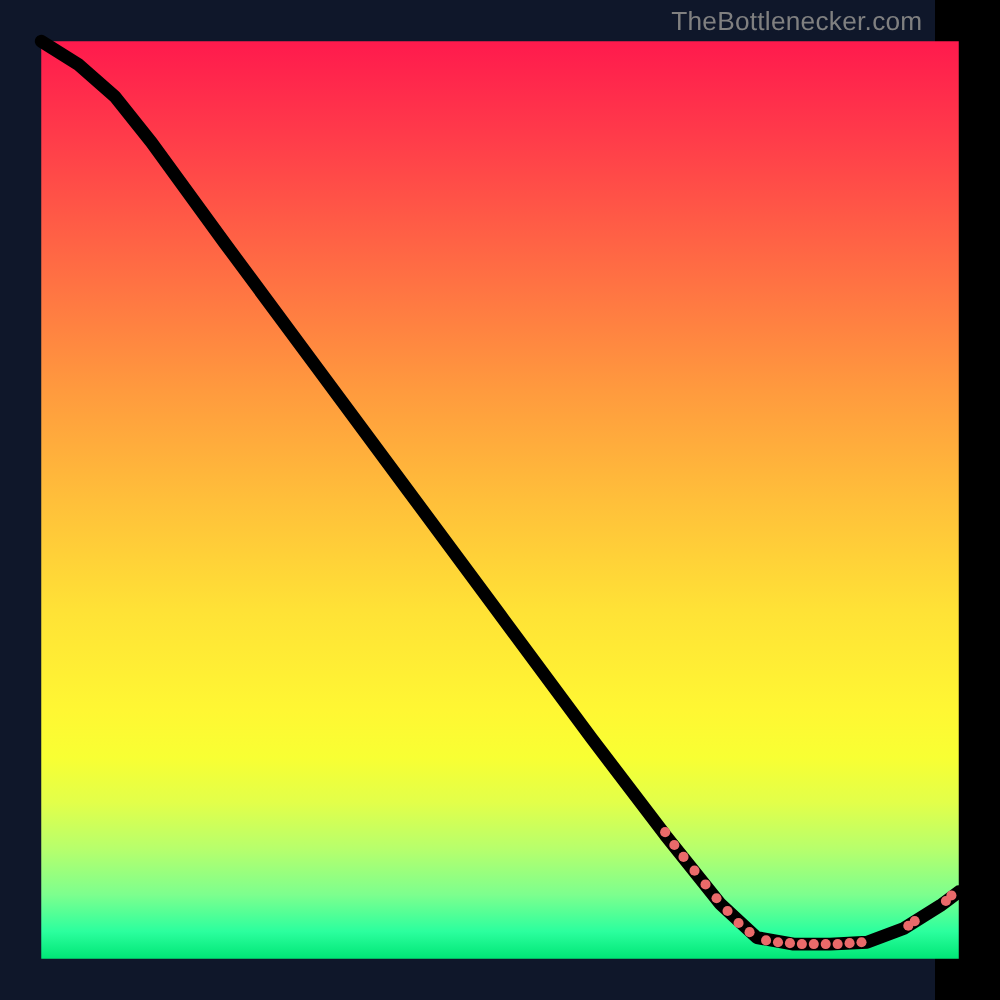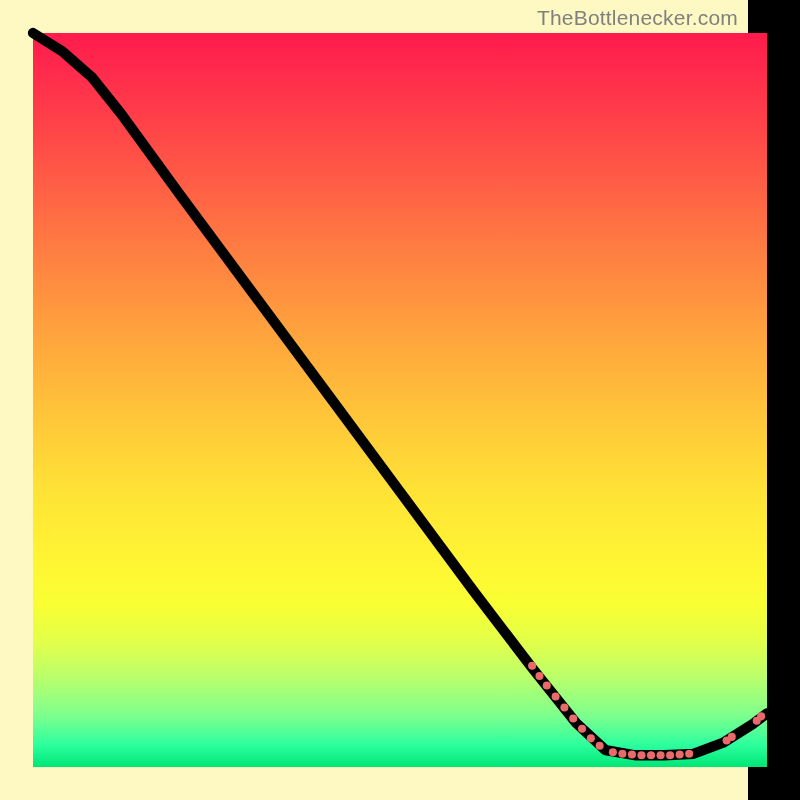--- a/index.html
+++ b/index.html
@@ -1,21 +1,21 @@
 <!DOCTYPE html>
 <html><head>
 <meta charset="utf-8">
 <style>
   * { margin: 0; padding: 0; box-sizing: border-box; }
   html, body { width: 800px; height: 800px; overflow: hidden; background: #000; }
   .stage {
     position: relative;
     width: 748px;
     height: 800px;
-    background: #fef9c3;
+    background: #0f172a;
   }
   .plot-area {
     position: absolute;
     left: 33px;
     top: 33px;
     width: 734px;
     height: 734px;
     
     background: linear-gradient(
       to bottom,

